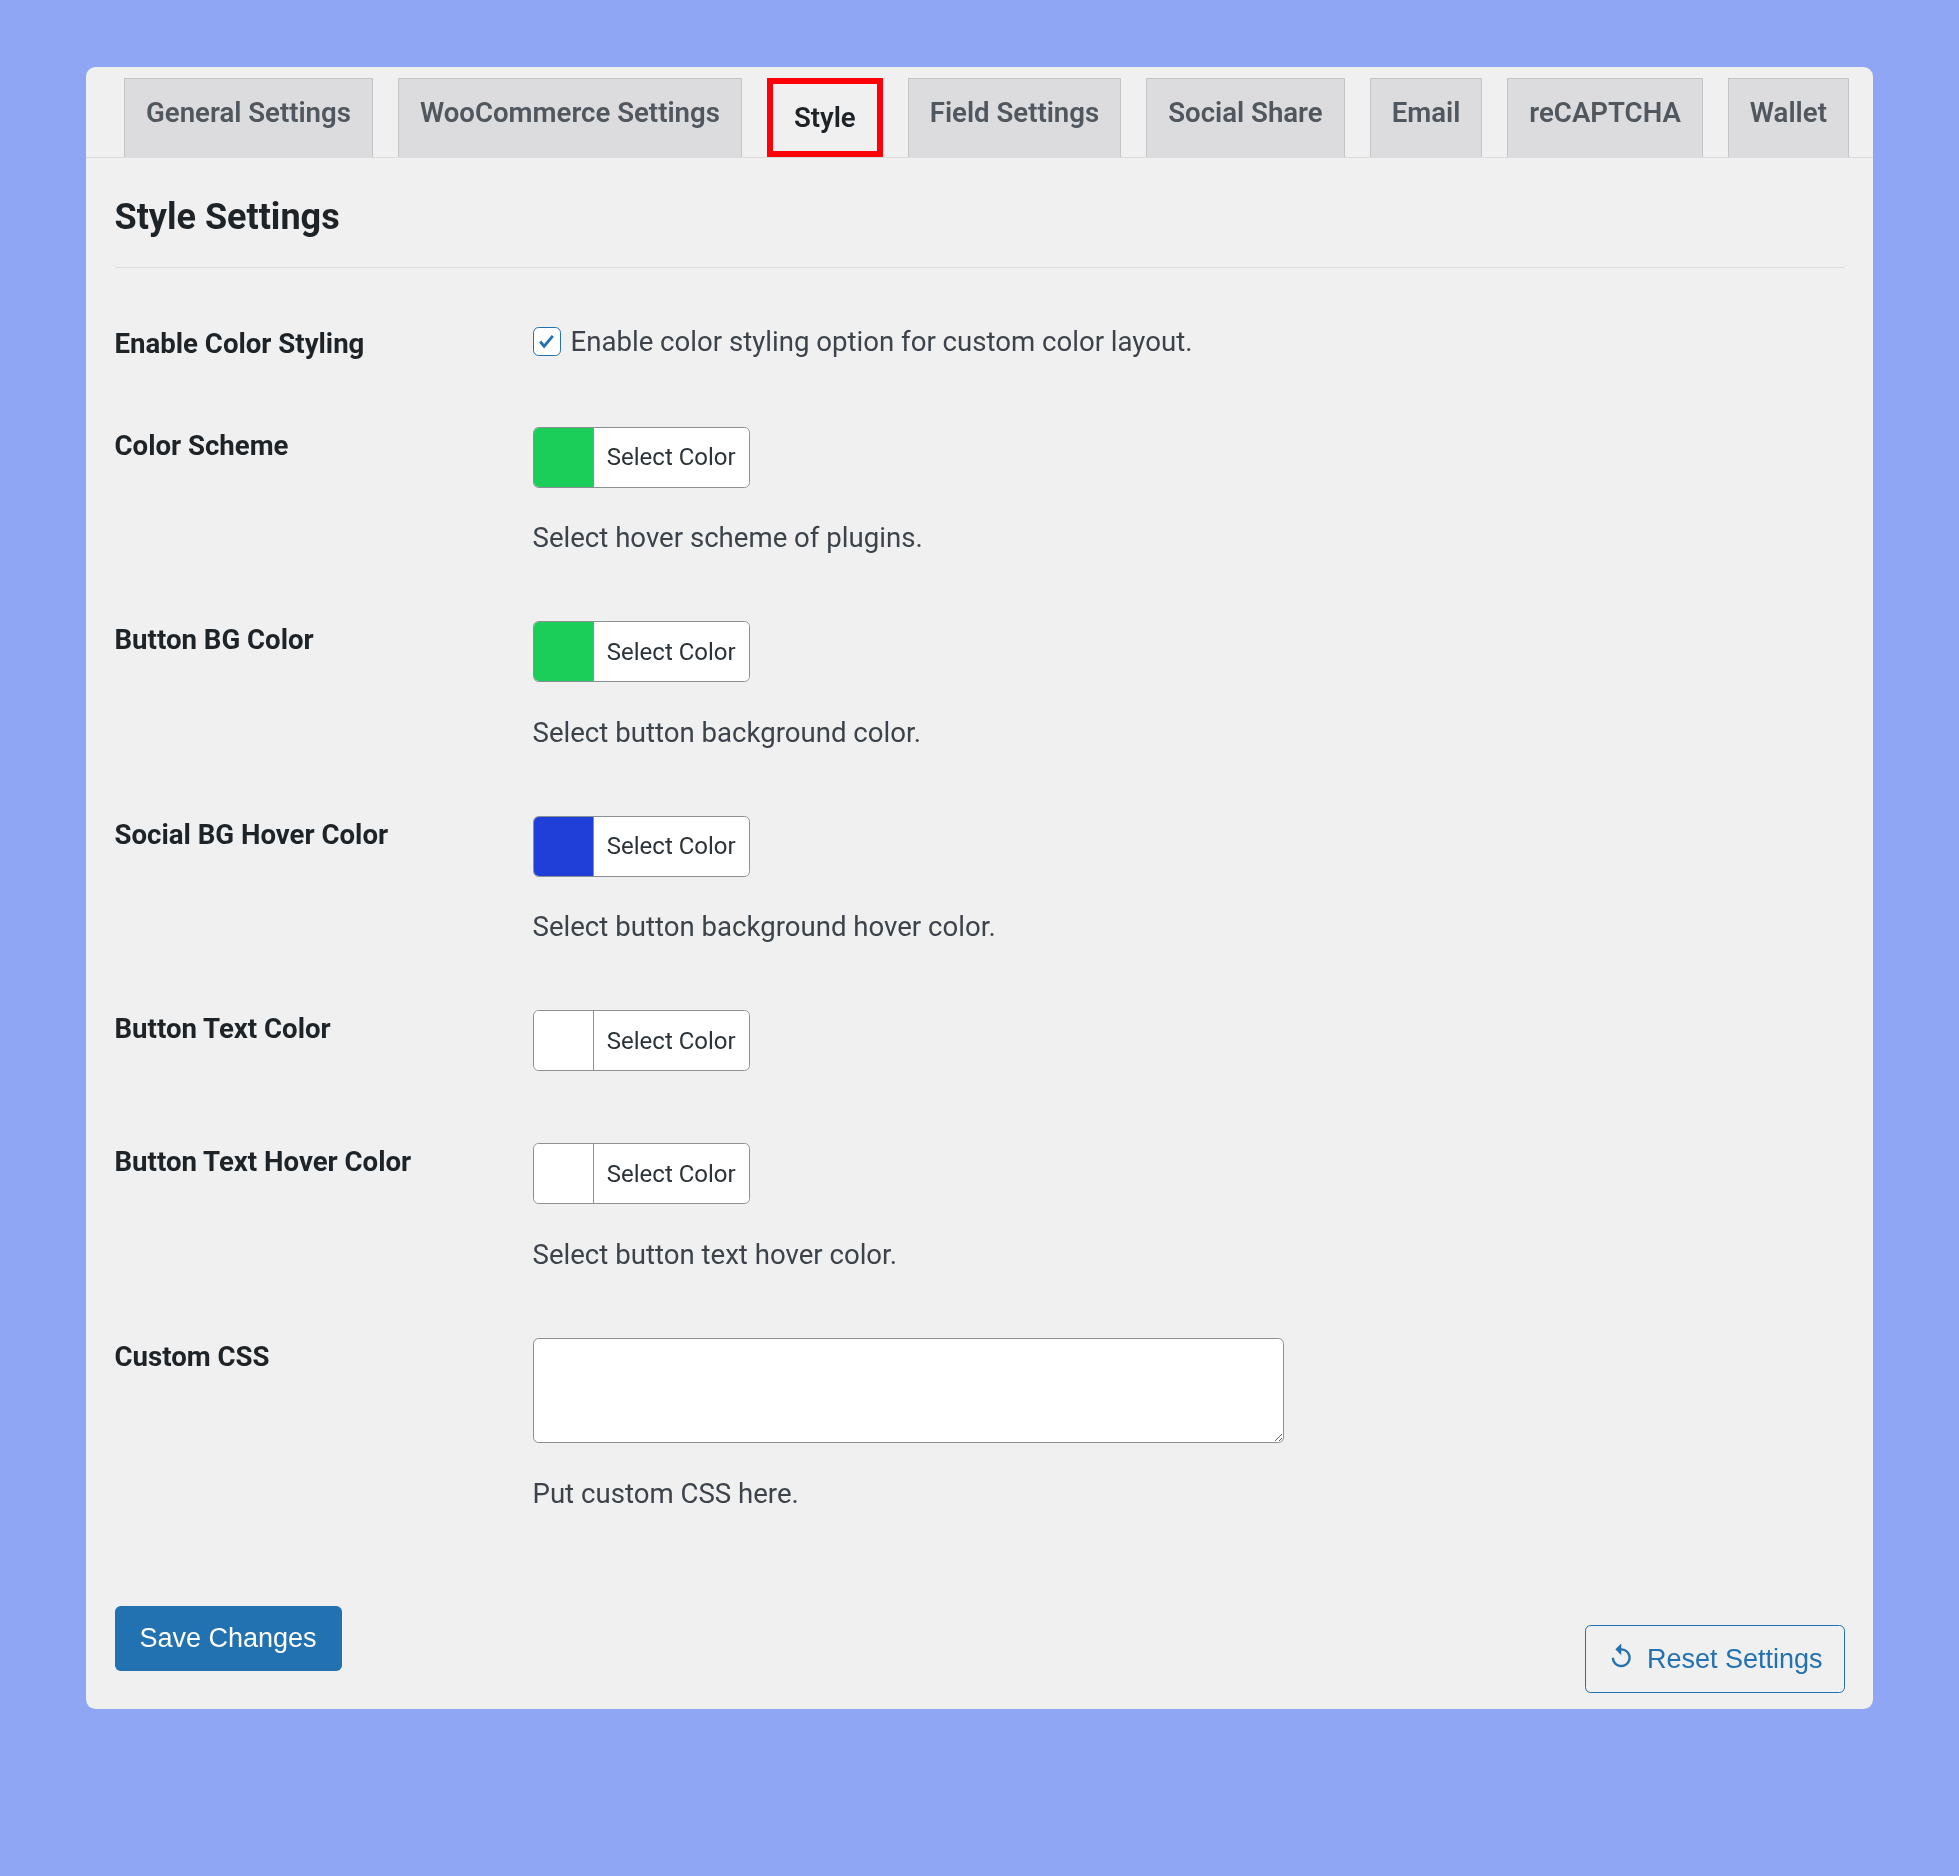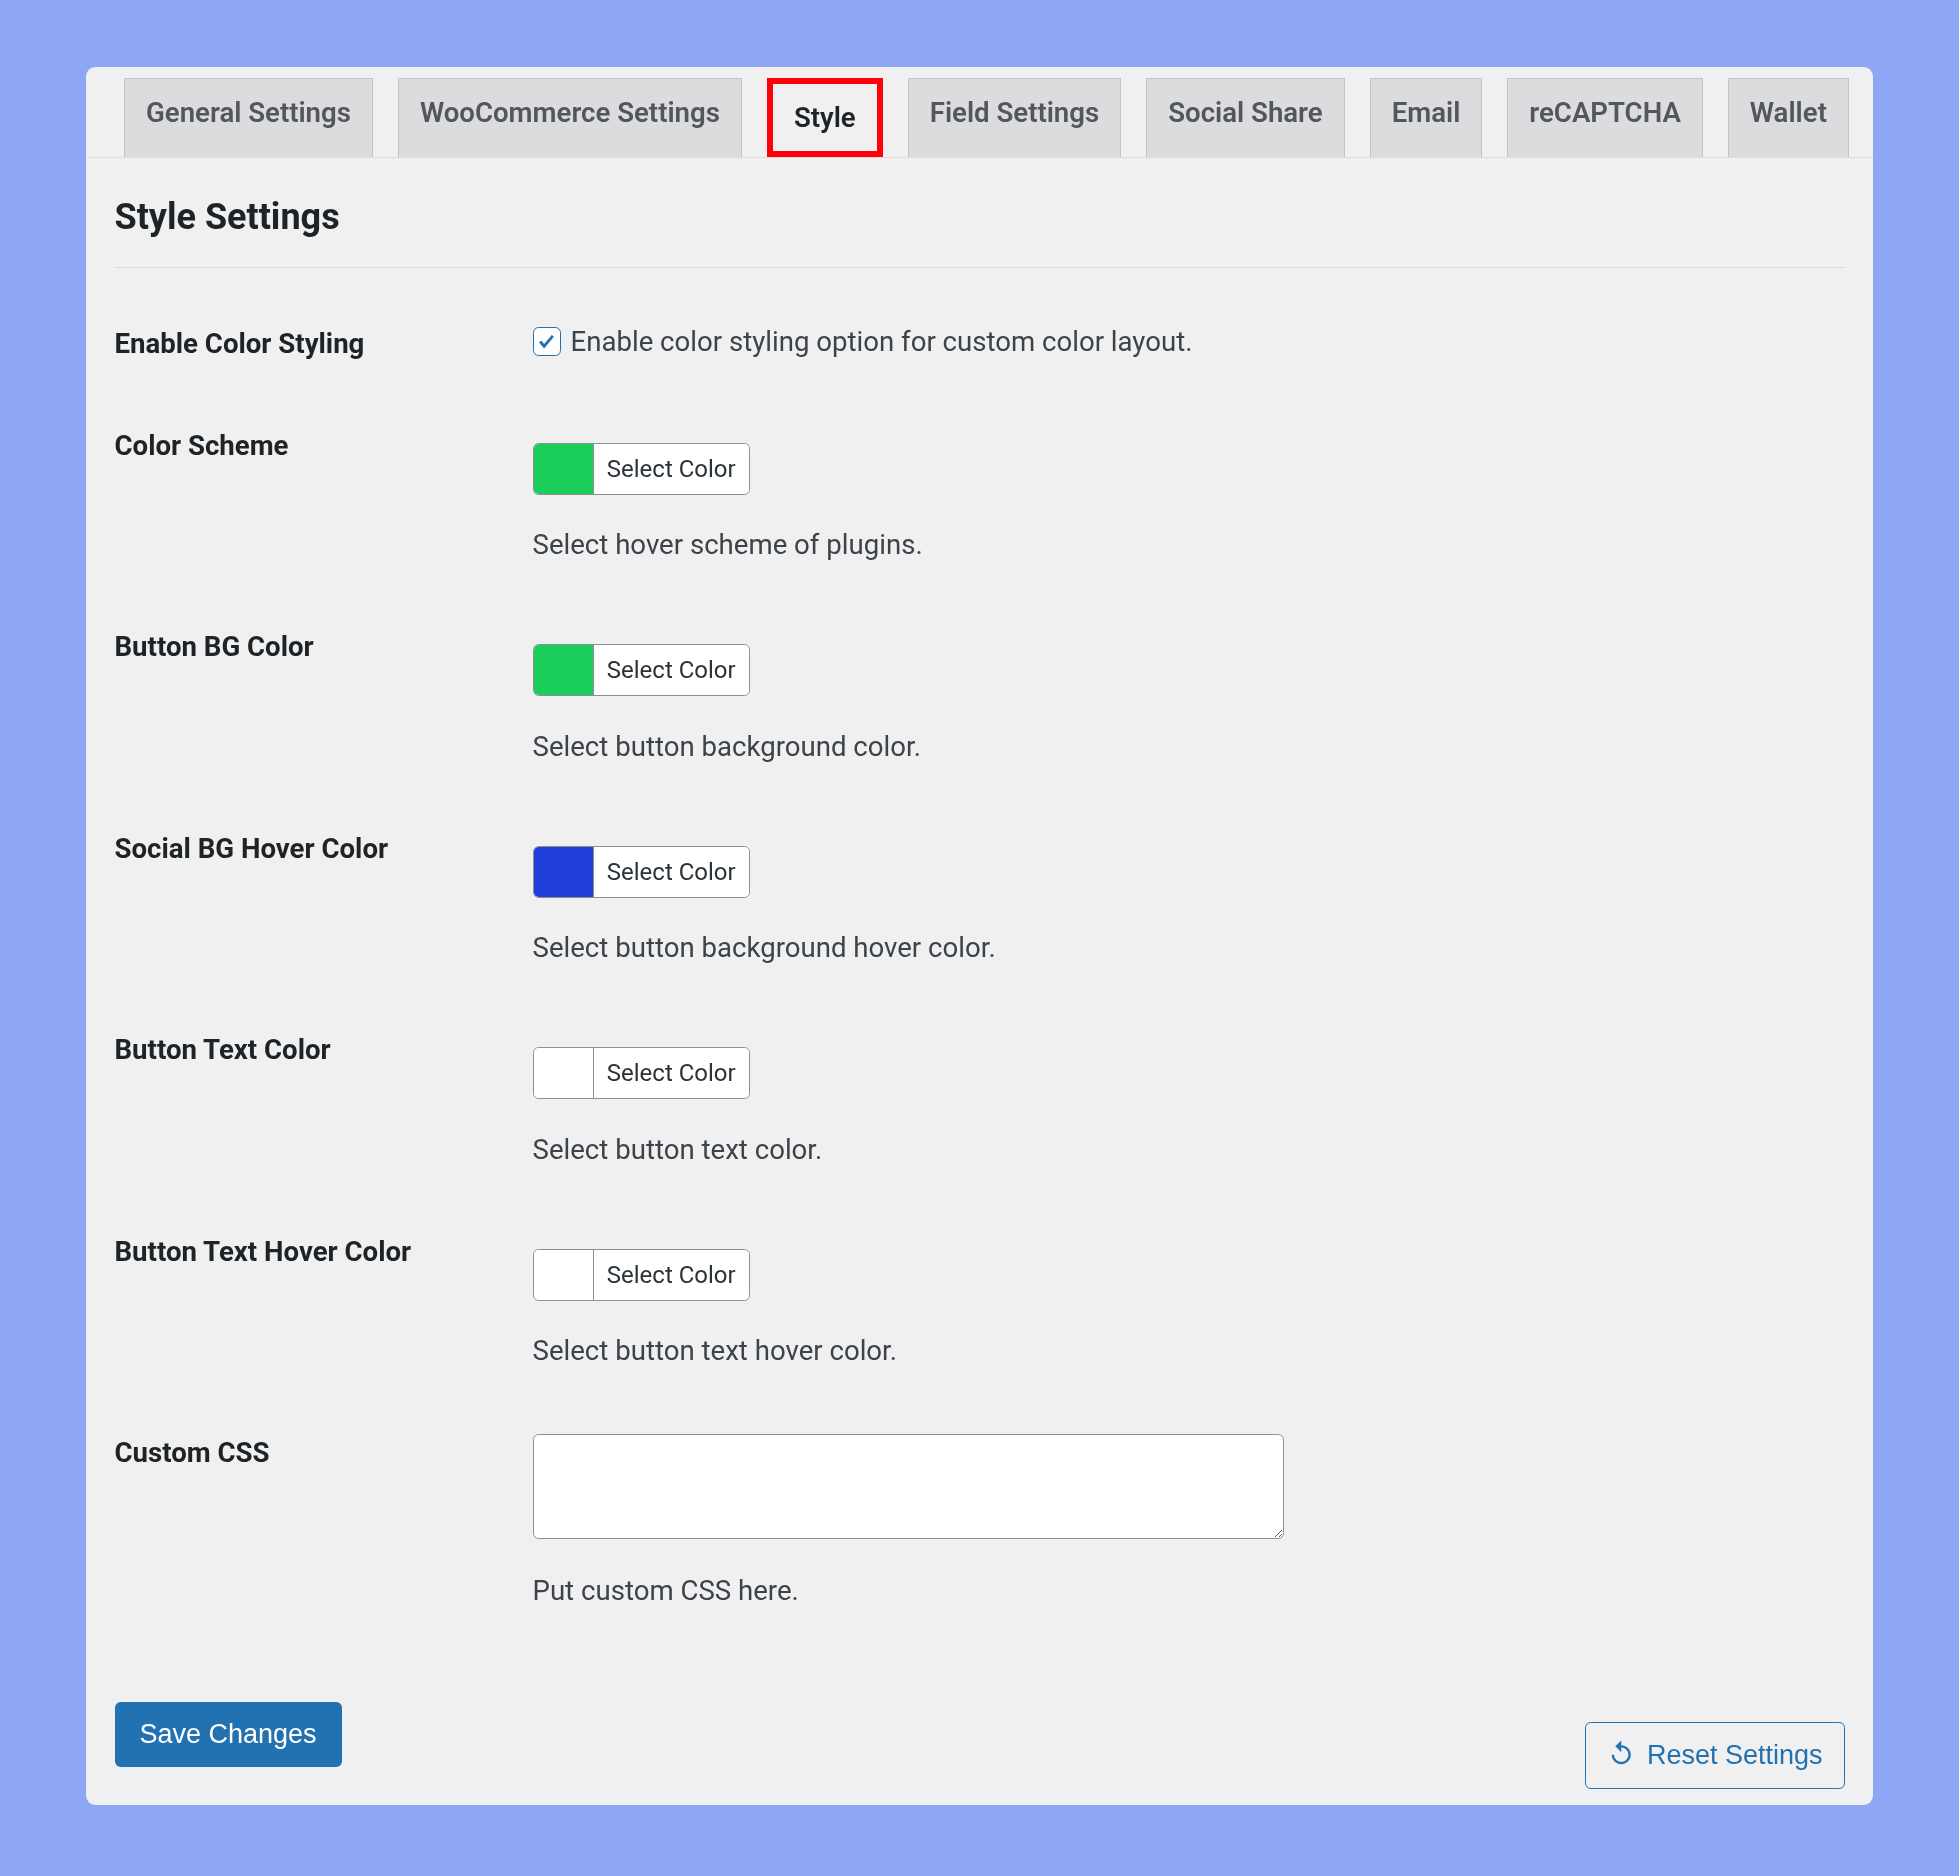--- a/index.html
+++ b/index.html
@@ -64,23 +64,22 @@
       background: #fff;
       cursor: pointer;
     }
     .wp-check svg { width: 19px; height: 19px; }
     .check-line .text { font-size: 27.6px; color: #3c434a; }
     .color-picker {
       display: inline-flex;
       border: 1.9px solid #8c8f94;
       border-radius: 5.7px;
       overflow: hidden;
-      height: 52px;
-      cursor: pointer;
-      margin-top: 16px;
+      height: 61px;
+      cursor: pointer;
     }
     .color-swatch { width: 59px; }
     .color-picker .btn {
       padding: 0 13.3px;
       font-size: 24px;
       color: #2c3338;
       display: flex;
       align-items: center;
       border-left: 1.9px solid #8c8f94;
       background: #fff;
@@ -178,21 +177,20 @@
       </div>
     </div>
 
     <div class="row">
       <div class="label">Button Text Color</div>
       <div class="field">
         <div class="color-picker">
           <span class="color-swatch" style="background:#ffffff"></span>
           <span class="btn">Select Color</span>
         </div>
-        <div class="desc">Select button text color.</div>
       </div>
     </div>
 
     <div class="row">
       <div class="label">Button Text Hover Color</div>
       <div class="field">
         <div class="color-picker">
           <span class="color-swatch" style="background:#ffffff"></span>
           <span class="btn">Select Color</span>
         </div>

